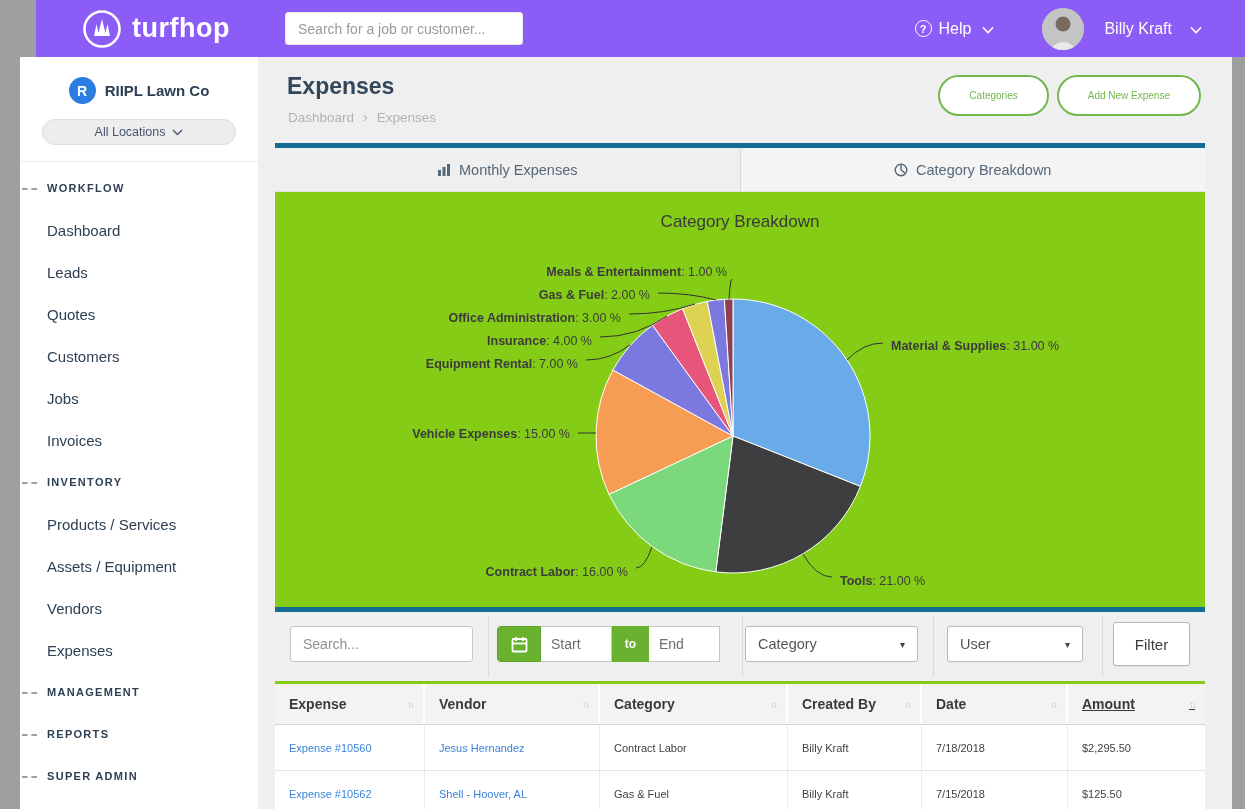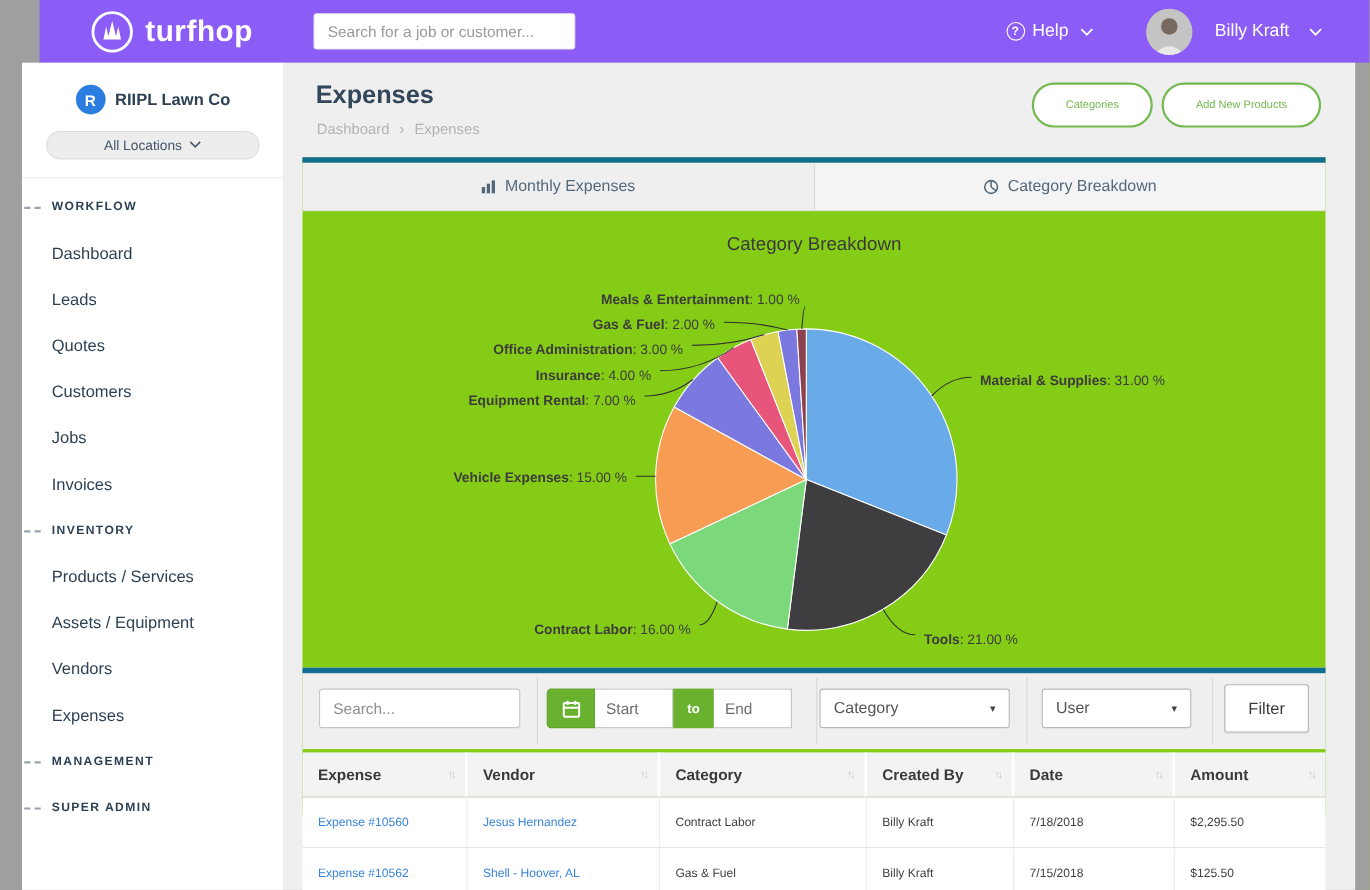--- a/index.html
+++ b/index.html
@@ -89,21 +89,21 @@
                 border:1px solid #b5b5b5; border-radius:3px; font-size:15px; color:#3c3c3c;
                 display:flex; align-items:center; justify-content:center; cursor:pointer;
                 box-shadow:0 1px 1px rgba(0,0,0,.06); }
 
   
   #table { position:absolute; left:17px; top:627px; width:930px; }
   .trow { display:flex; width:930px; }
   .thead { height:41px; background:#f3f3f3; border-bottom:1px solid #d2d2d2; }
   .th { display:flex; align-items:center; justify-content:space-between; padding:0 10px 0 14px;
         font-size:14px; font-weight:700; color:#3a3a3a; border-right:2px solid #fff; }
-  .th:last-child { border-right:none; }
+  .th:last-child { border-right:none;text-decoration:underline; }
   .sort { font-size:10px; color:#c6c6c6; letter-spacing:-2px; cursor:pointer; }
   .tbody-row { height:46px; background:#fff; border-bottom:1px solid #e6e6e6; }
   .td { display:flex; align-items:center; padding-left:14px; font-size:11px; color:#3f3f3f;
         border-right:1px solid #ededed; }
   .td:last-child { border-right:none; }
   .td.link { color:#3984d8; cursor:pointer; }
   .c0{width:150px;} .c1{width:175px;} .c2{width:188px;} .c3{width:134px;} .c4{width:146px;} .c5{width:137px;}
 </style>
 </head>
 <body>
@@ -182,35 +182,39 @@
       <div class="nav-item">Products / Services</div>
       <div class="nav-item">Assets / Equipment</div>
       <div class="nav-item">Vendors</div>
       <div class="nav-item">Expenses</div>
       <div class="nav-section">
         <span class="dash-icon"></span>
         <span>MANAGEMENT</span>
       </div>
       <div class="nav-section">
         <span class="dash-icon"></span>
+        <span>REPORTS</span>
+      </div>
+      <div class="nav-section">
+        <span class="dash-icon"></span>
         <span>SUPER ADMIN</span>
       </div>
     </div>
   </div>
 
   <div id="main">
     <div id="page-title">Expenses</div>
     <div id="breadcrumb">
       <span>Dashboard</span>
       <span class="sep">›</span>
       <span>Expenses</span>
     </div>
     <div id="page-actions">
       <div class="pill-btn">Categories</div>
-      <div class="pill-btn">Add New Products</div>
+      <div class="pill-btn">Add New Expense</div>
     </div>
 
     <div id="chart-panel">
       <div class="teal-bar"></div>
       <div class="tab-row">
         <div class="tab">
           <span style="display:flex;">
             <svg width="14" height="13" viewBox="0 0 14 13">
               <rect x="1" y="7" width="3" height="6" fill="#55687a"></rect>
               <rect x="5.5" y="4" width="3" height="9" fill="#55687a"></rect>

